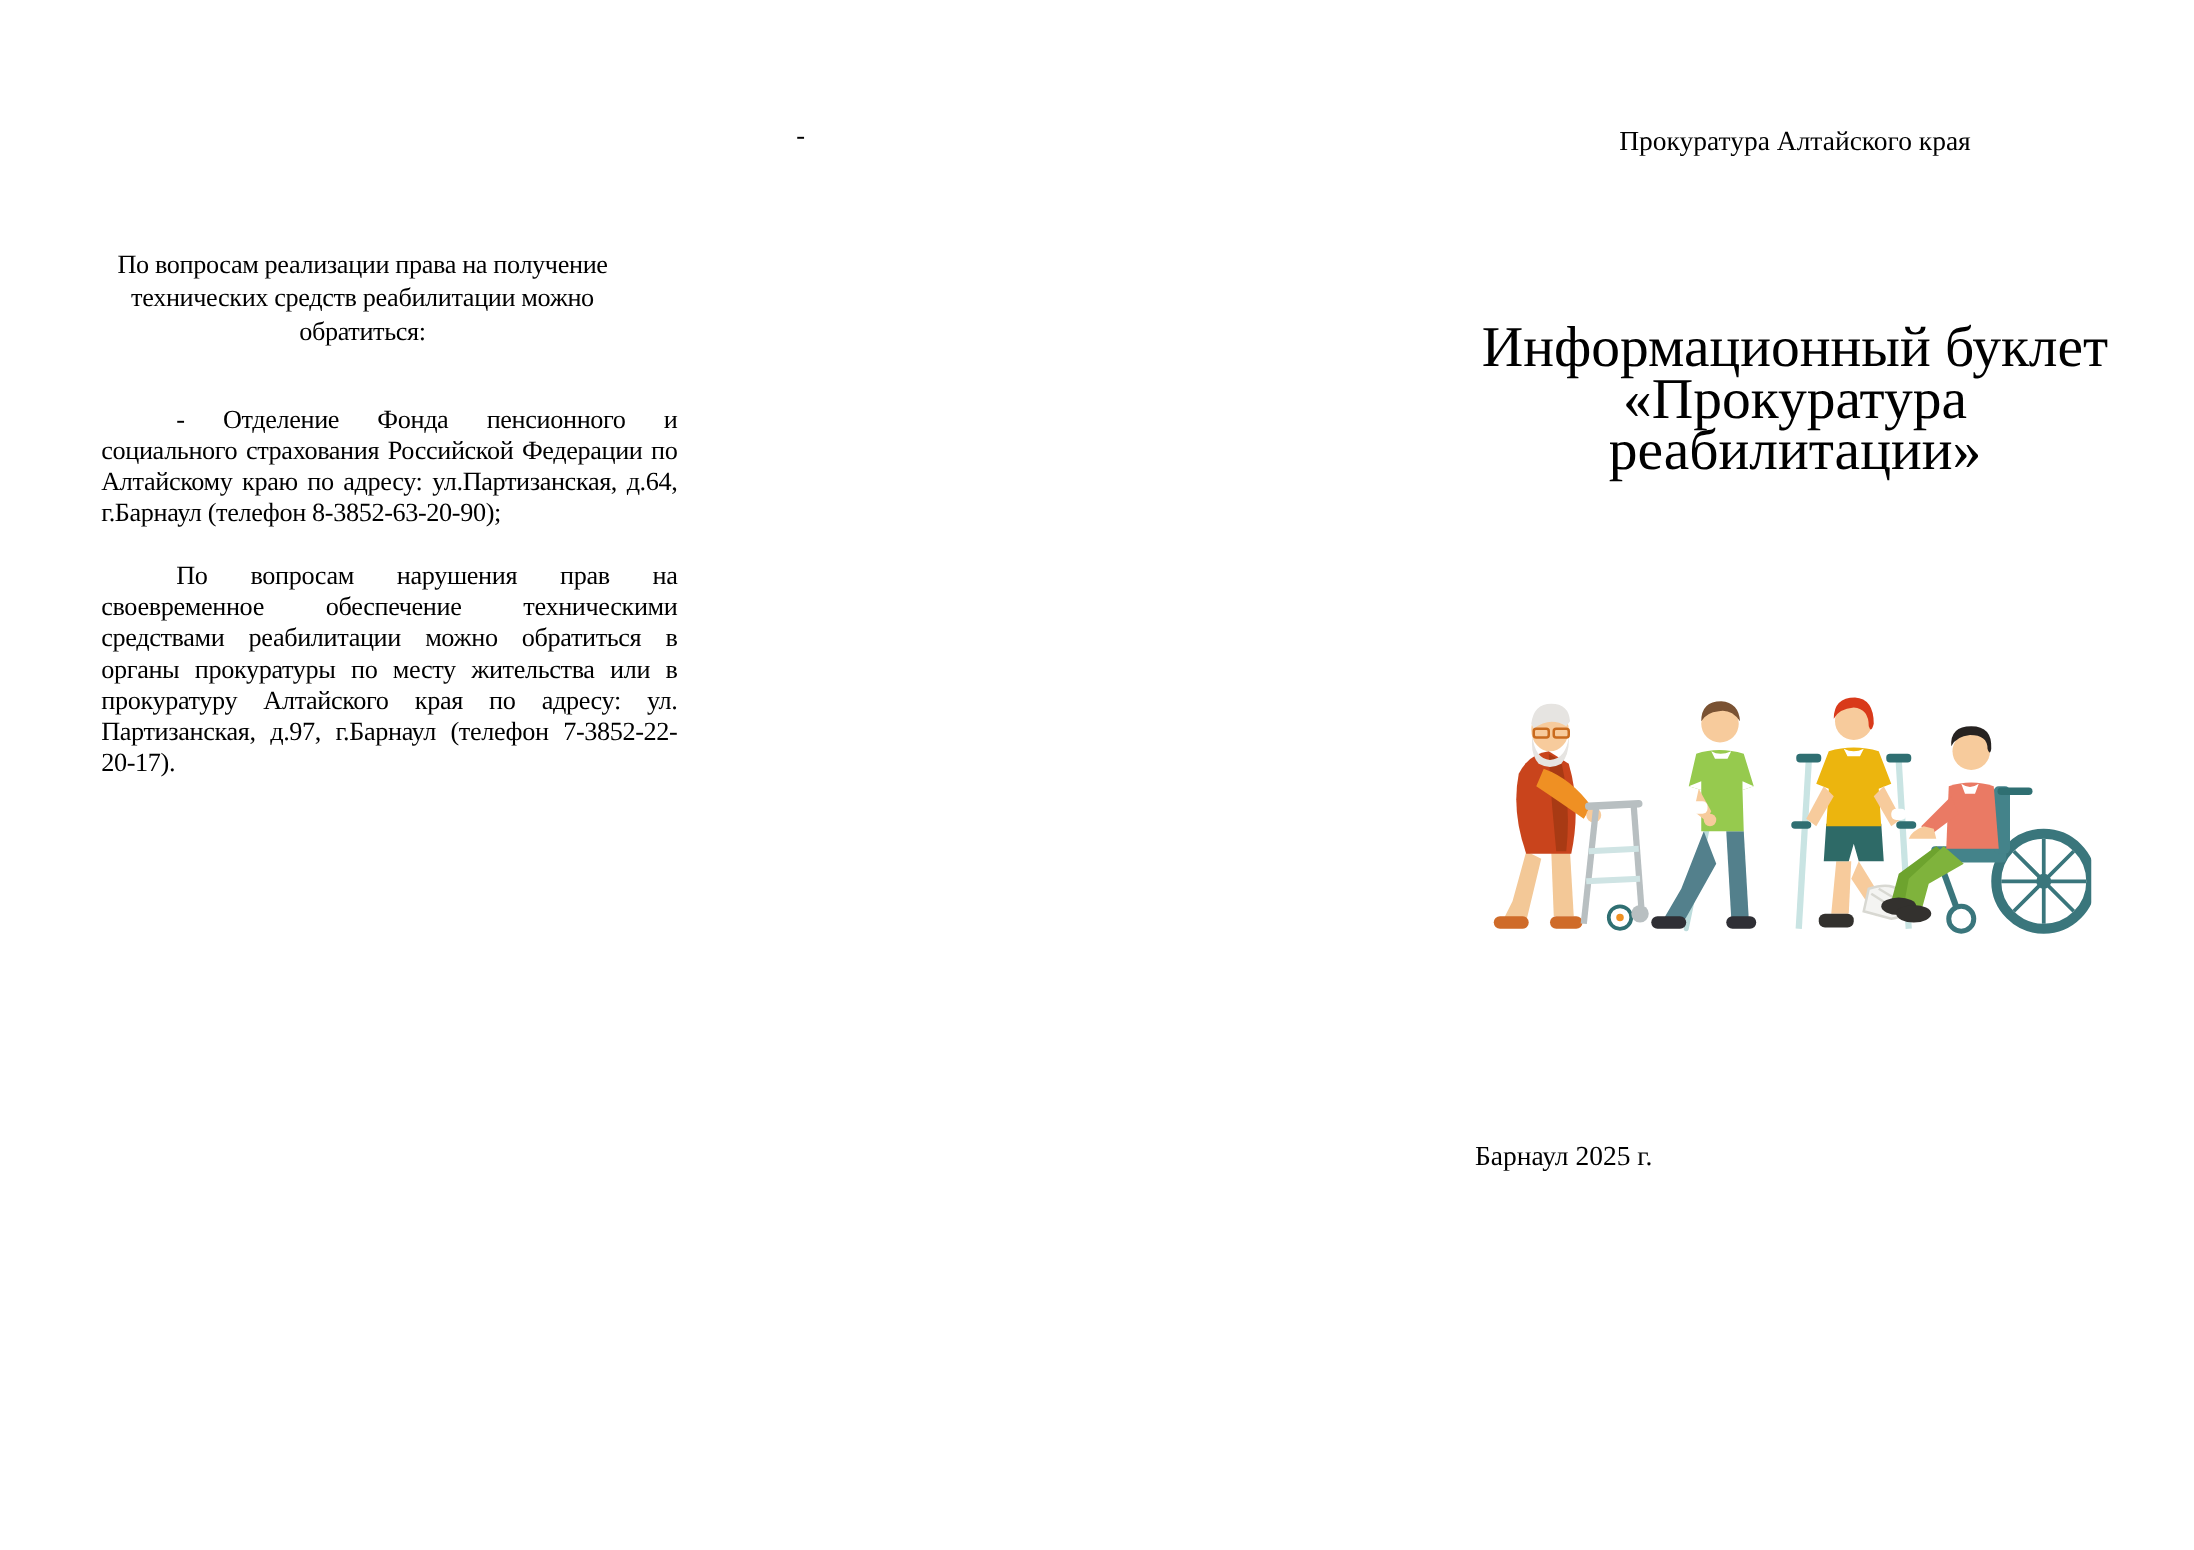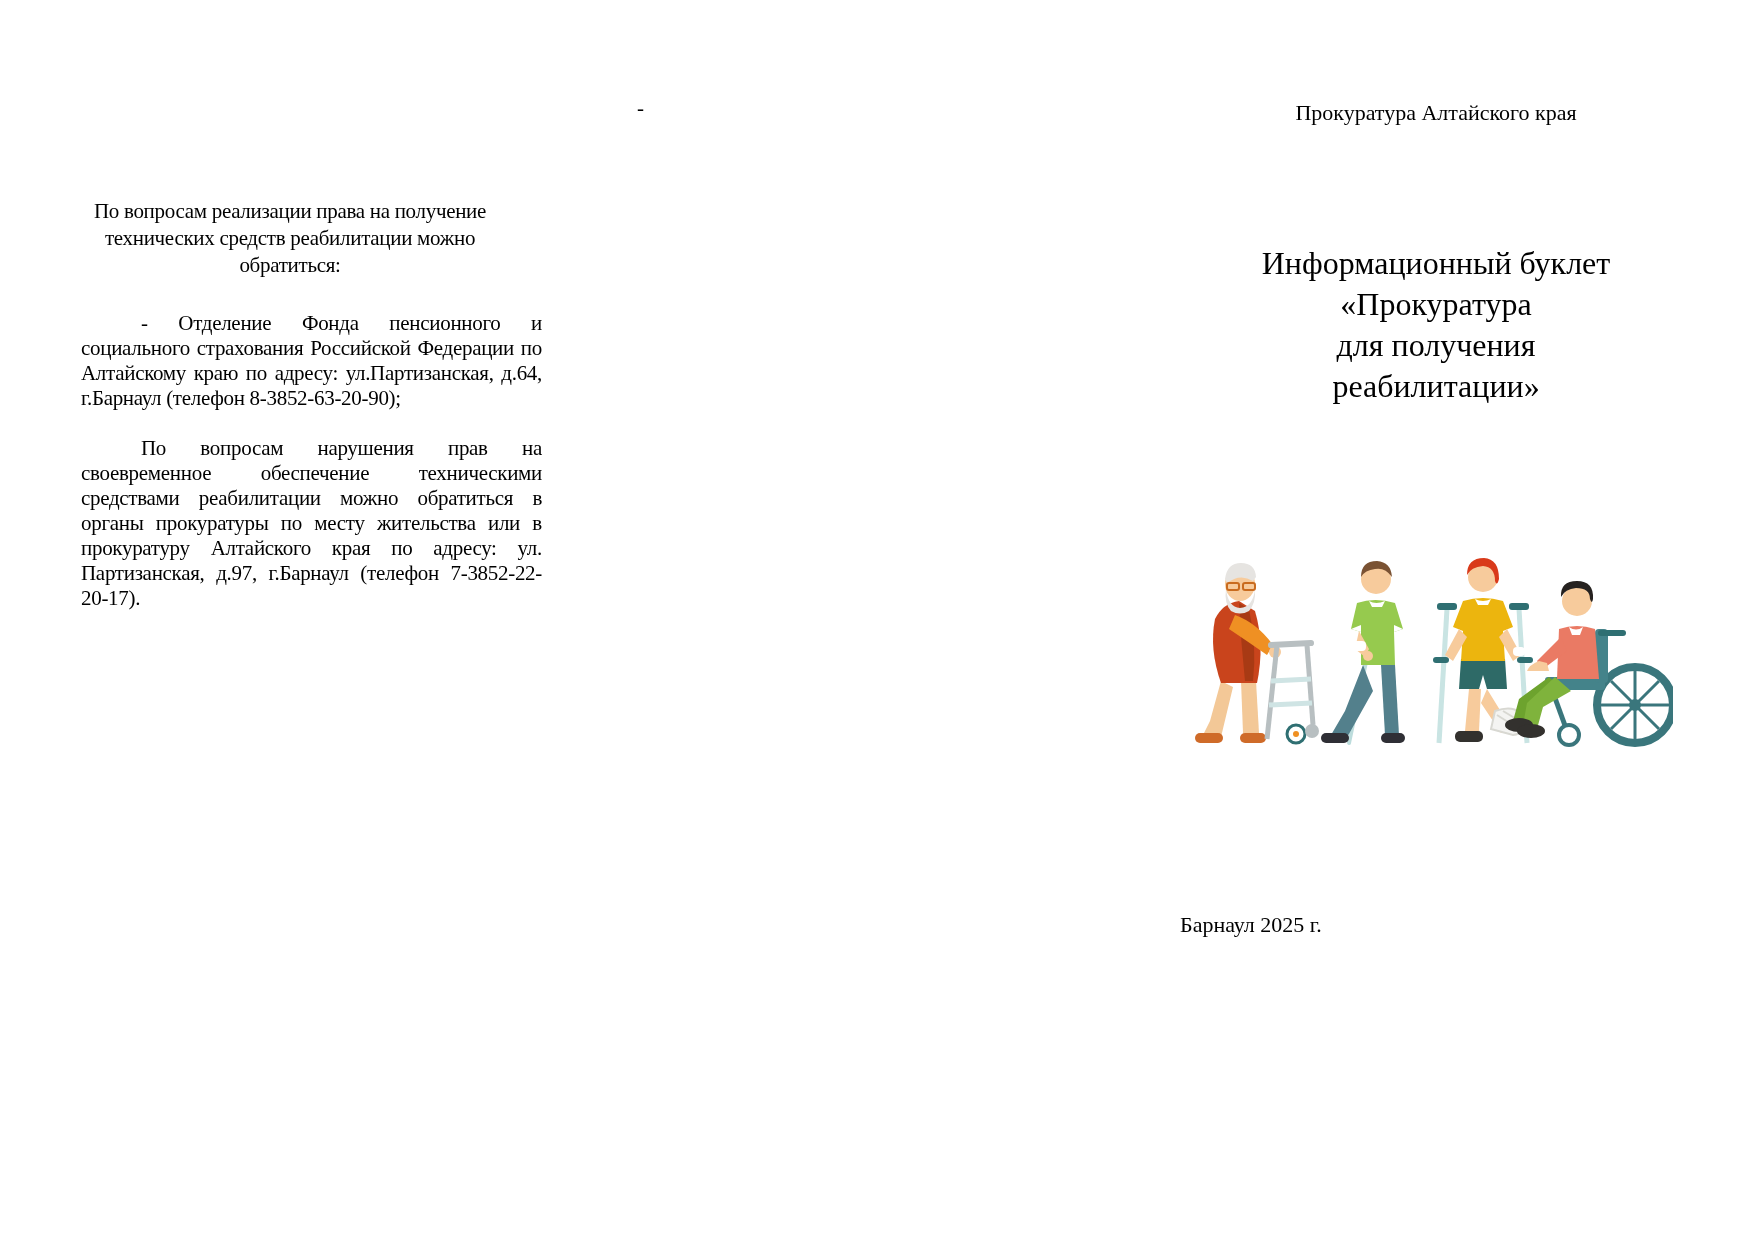--- a/index.html
+++ b/index.html
@@ -17,36 +17,36 @@
   .corner-mark{
     position:absolute;left:637px;top:98px;
     font-size:21px;line-height:21px;
   }
   .left-col{
     position:absolute;left:65px;top:198px;width:493px;
     font-size:21px;line-height:25px;
     letter-spacing:-0.3px;
   }
   .intro{
-    width:450px;margin:0 auto 32px 0;
+    width:450px;margin:0 auto 44px 0;
     text-align:center;line-height:27px;
   }
   .para{
     margin:16px;text-align:justify;text-indent:60px;
   }
   .para.gap-top{margin-top:25px;}
 
   
   .org-header{
     position:absolute;left:1180px;top:100px;width:512px;
     text-align:center;font-size:22px;line-height:26px;
   }
   .main-title{
-    position:absolute;left:1180px;top:243px;width:512px;
-    text-align:center;font-size:32px;line-height:41px;font-weight:normal;
+    position:absolute;left:1180px;top:257px;width:512px;
+    text-align:center;font-size:46px;line-height:41px;font-weight:normal;
     margin:0;
   }
   .main-title span{display:block;}
   .illustration-box{
     position:absolute;left:1183px;top:553px;width:490px;height:200px;
   }
   .place-year{
     position:absolute;left:1180px;top:912px;width:512px;
     text-align:left;font-size:22px;line-height:26px;
   }
@@ -68,21 +68,20 @@
       <p class="para gap-top">По вопросам нарушения прав на своевременное обеспечение техническими средствами реабилитации  можно обратиться в органы прокуратуры по месту жительства или в прокуратуру Алтайского края по адресу: ул. Партизанская, д.97, г.Барнаул (телефон 7-3852-22-20-17).</p>
     </div>
   </section>
 
   <section>
     <div class="org-header">Прокуратура Алтайского края</div>
 
     <h1 class="main-title">
       <span>Информационный буклет</span>
       <span>«Прокуратура</span>
-      <span>для получения</span>
       <span>реабилитации»</span>
     </h1>
 
     <figure class="illustration-box" style="margin:0;">
       <svg viewBox="0 0 490 200" width="490" height="200" xmlns="http://www.w3.org/2000/svg">
 
         <g>
 
           <path d="M38,128 L27,168 L20,182 L38,184 L50,134 Z" fill="#f3c897"></path>
           <path d="M58,128 L60,180 L76,180 L73,128 Z" fill="#f3c897"></path>

